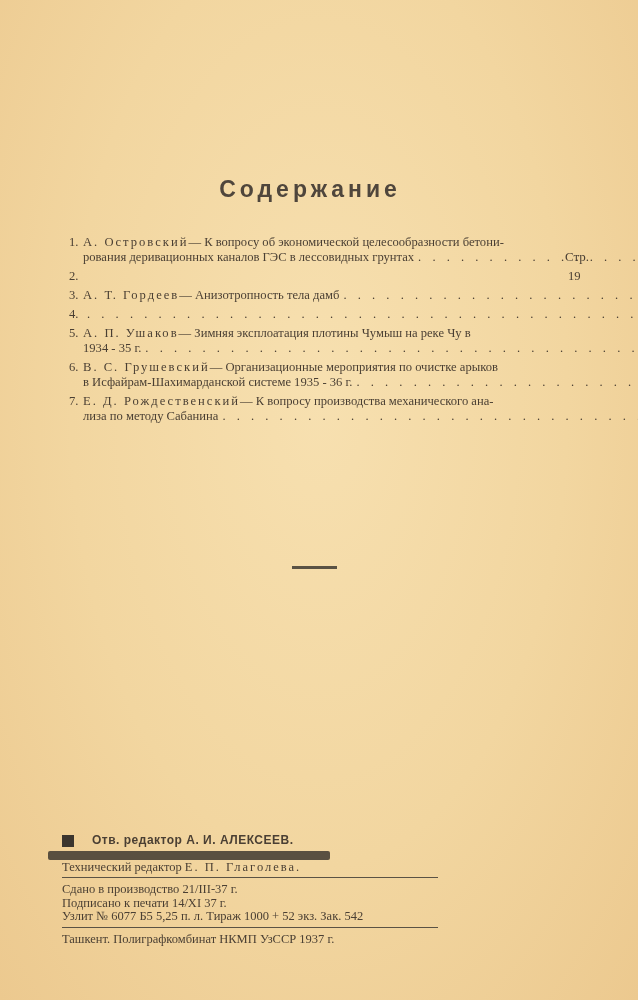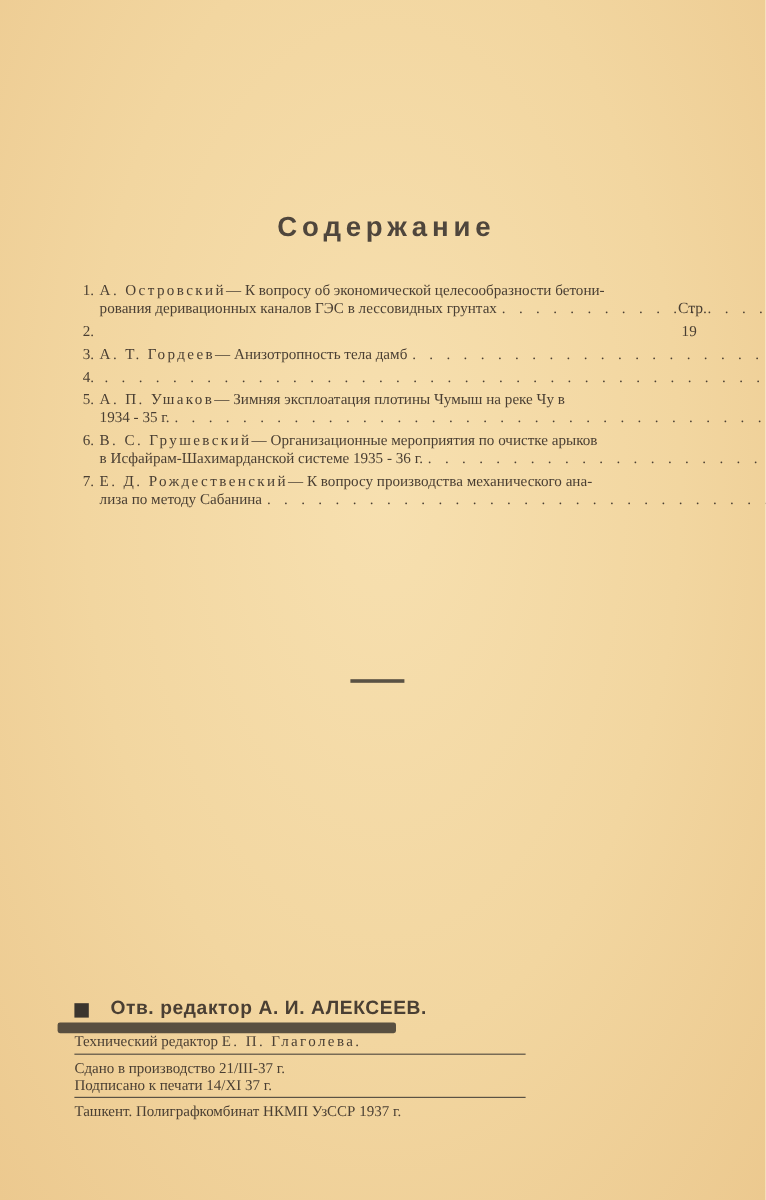--- a/index.html
+++ b/index.html
@@ -10,21 +10,21 @@
       font-family: "Liberation Serif", serif;
       color: #4a3f33;
       position: relative;
     }
     .faded-note {
       position: absolute; left: 112px; top: 70px;
       font-family: "Liberation Serif", serif; font-size: 15px;
       color: rgba(150,130,100,0.22); line-height: 24px; letter-spacing: 1px;
     }
     .title {
-      position: absolute; left: 16px; width: 612px; top: 176px;
+      position: absolute; left: 4px; width: 612px; top: 176px;
       text-align: center; font-size: 23px; font-weight: bold;
       letter-spacing: 4px; color: #4f463c;
       font-family: "Liberation Sans", sans-serif;
     }
     .page-label {
       position: absolute; left: 565px; top: 221px; font-size: 13px; color: #4a3f33; margin-top: 28px;
     }
     .toc { position: absolute; left: 69px; top: 235px; width: 515px; font-size: 12.6px; }
     .entry { display: flex; margin-bottom: 4px; line-height: 15px; }
     .entry .num { width: 14px; flex: none; }
@@ -35,21 +35,21 @@
     .entry .row2 .dots { flex: 1; overflow: hidden; white-space: nowrap; letter-spacing: 4px; margin: 0 4px; }
     .entry .page { min-width: 16px; text-align: left; }
     .one-line { display: flex; }
     .one-line .t { white-space: nowrap; }
     .one-line .dots { flex: 1; overflow: hidden; white-space: nowrap; letter-spacing: 4px; margin: 0 4px; }
     .divider {
       position: absolute; left: 292px; top: 566px; width: 45px; height: 3px;
       background: #5a5244;
     }
     .imprint { position: absolute; left: 62px; top: 834px; width: 376px; font-size: 12.5px; color: #4a3f33; }
-    .resp-editor { font-weight: bold; letter-spacing: 0.5px; font-family: "Liberation Sans", sans-serif; font-size: 16px; }
+    .resp-editor { font-weight: bold; letter-spacing: 0.5px; font-family: "Liberation Sans", sans-serif; font-size: 12px; }
     .stamp-mark { display: inline-block; width: 12px; height: 12px; background: #3b352e; margin-right: 18px; vertical-align: middle; }
     .struck { height: 9px; background: #3e3830; opacity: 0.85; width: 282px; margin: 3px 0 1px -14px; border-radius: 2px; }
     .hr { border-top: 1px solid #5a5244; margin: 3px 0 5px 0; }
     .imprint .line { line-height: 13.5px; }
     .spaced { letter-spacing: 2px; }
   </style>
 </head>
 <body>
 
 <div class="faded-note">&nbsp;</div>
@@ -131,15 +131,16 @@
 
 <div class="divider"></div>
 
 <div class="imprint">
   <div class="line"><span class="stamp-mark"></span><span class="resp-editor">Отв. редактор А. И. АЛЕКСЕЕВ.</span></div>
   <div class="struck"></div>
   <div class="line"><span>Технический редактор</span> <span class="spaced">Е. П. Глаголева.</span></div>
   <div class="hr"></div>
   <div class="line">Сдано в производство 21/III-37 г.</div>
   <div class="line">Подписано к печати 14/XI 37 г.</div>
+  <div class="line">Узлит № 6077 Б5 5,25 п. л. Тираж 1000 + 52 экз. Зак. 542</div>
   <div class="hr"></div>
   <div class="line">Ташкент. Полиграфкомбинат НКМП УзССР 1937 г.</div>
 </div>
 
 </body></html>

